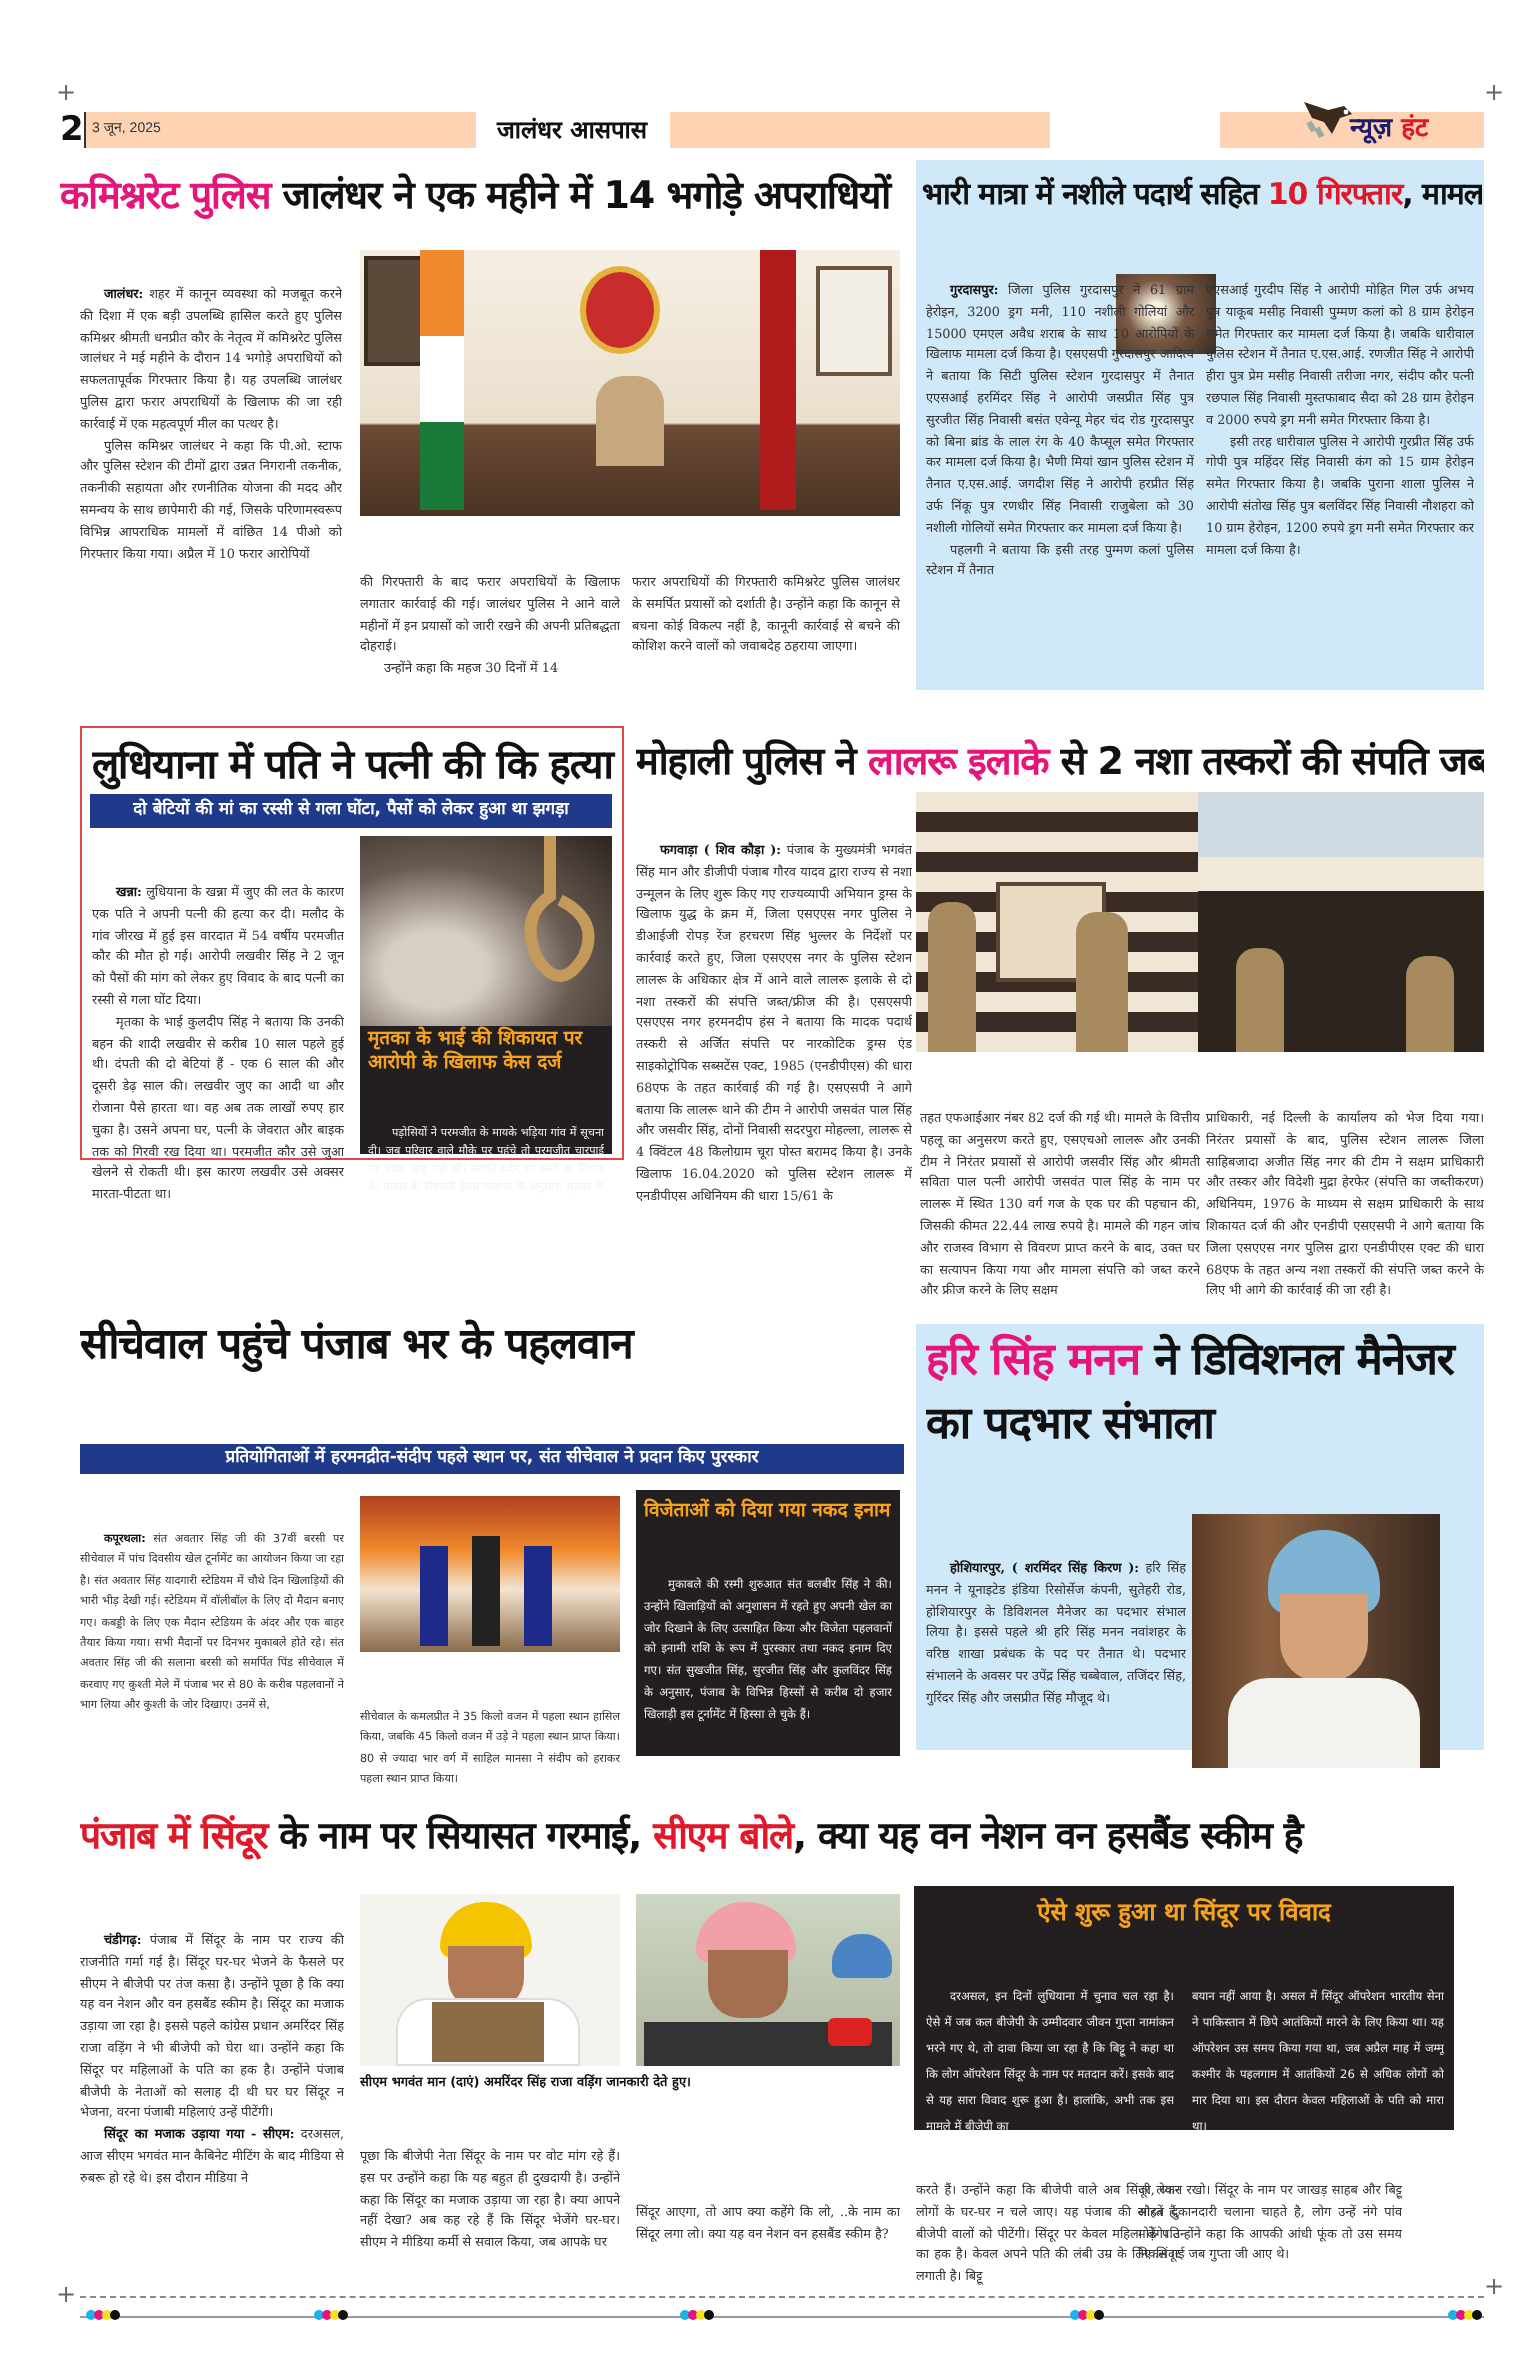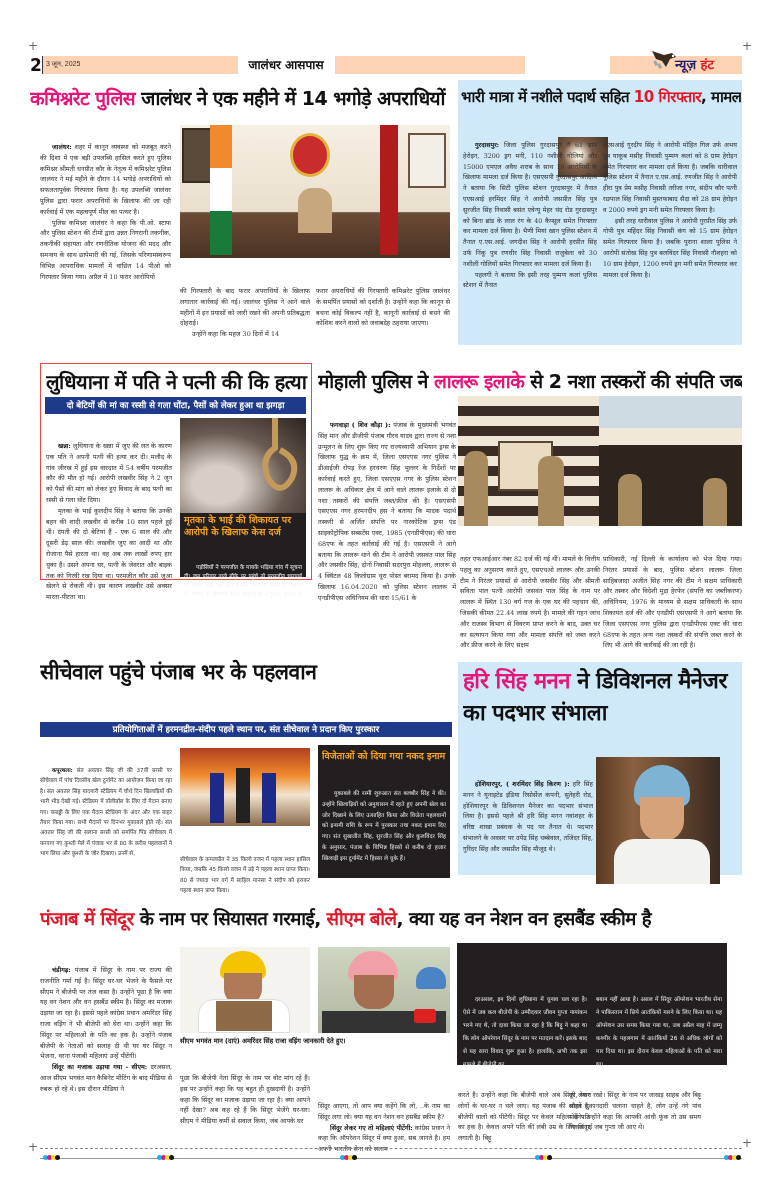--- a/index.html
+++ b/index.html
@@ -192,23 +192,23 @@
   <div class="abs" style="left:98px;top:20px;width:30px;height:22px;background:#4a84c4;border-radius:14px 14px 4px 4px;"></div>
   <div class="abs" style="left:4px;top:64px;width:124px;height:22px;background:#333;"></div>
   <div class="abs" style="left:96px;top:62px;width:22px;height:14px;background:#d22;border-radius:3px;"></div>
 </div>
 <div class="caption" style="left:180px;top:1036px;">सीएम भगवंत मान (दाएं) अमरिंदर सिंह राजा वड़िंग जानकारी देते हुए।</div>
 <div class="col" style="left:180px;top:1050px;width:130px;height:87px;">
   <p>पूछा कि बीजेपी नेता सिंदूर के नाम पर वोट मांग रहे हैं। इस पर उन्होंने कहा कि यह बहुत ही दुखदायी है। उन्होंने कहा कि सिंदूर का मजाक उड़ाया जा रहा है। क्या आपने नहीं देखा? अब कह रहे हैं कि सिंदूर भेजेंगे घर-घर। सीएम ने मीडिया कर्मी से सवाल किया, जब आपके घर</p>
 </div>
 <div class="col" style="left:318px;top:1078px;width:132px;height:87px;">
   <p>सिंदूर आएगा, तो आप क्या कहेंगे कि लो, ..के नाम का सिंदूर लगा लो। क्या यह वन नेशन वन हसबैंड स्कीम है?</p>
-  <p class="ind"><b>सिंदूर लेकर गए तो महिलाएं पीटेंगी:</b><span> कांग्रेस प्रधान ने कहा कि ऑपरेशन सिंदूर में क्या हुआ, सब जानते है। हम अपनी भारतीय सेना को सलाम</span></p>
 </div>
 <div class="dark-box" style="left:457px;top:943px;width:270px;height:122px;">
+  <div class="orange-title" style="position:absolute;left:0;top:4px;width:270px;text-align:center;font-size:12px;line-height:18px;">ऐसे शुरू हुआ था सिंदूर पर विवाद</div>
   <div class="col" style="left:6px;top:27px;width:124px;height:92px;font-family:'DejaVu Sans',sans-serif;font-size:5.8px;line-height:13px;">
     <p class="ind">दरअसल, इन दिनों लुधियाना में चुनाव चल रहा है। ऐसे में जब कल बीजेपी के उम्मीदवार जीवन गुप्ता नामांकन भरने गए थे, तो दावा किया जा रहा है कि बिट्टू ने कहा था कि लोग ऑपरेशन सिंदूर के नाम पर मतदान करें। इसके बाद से यह सारा विवाद शुरू हुआ है। हालांकि, अभी तक इस मामले में बीजेपी का</p>
   </div>
   <div class="col" style="left:139px;top:27px;width:126px;height:92px;font-family:'DejaVu Sans',sans-serif;font-size:5.8px;line-height:13px;">
     <p>बयान नहीं आया है। असल में सिंदूर ऑपरेशन भारतीय सेना ने पाकिस्तान में छिपे आतंकियों मारने के लिए किया था। यह ऑपरेशन उस समय किया गया था, जब अप्रैल माह में जम्मू कश्मीर के पहलगाम में आतंकियों 26 से अधिक लोगों को मार दिया था। इस दौरान केवल महिलाओं के पति को मारा था।</p>
   </div>
 </div>
 <div class="col" style="left:458px;top:1067px;width:132px;height:70px;">
   <p>करते हैं। उन्होंने कहा कि बीजेपी वाले अब सिंदूर लेकर लोगों के घर-घर न चले जाए। यह पंजाब की औरतें हैं, बीजेपी वालों को पीटेंगी। सिंदूर पर केवल महिला के पति का हक है। केवल अपने पति की लंबी उम्र के लिए सिंदूर लगाती है। बिट्टू</p>
 </div>

